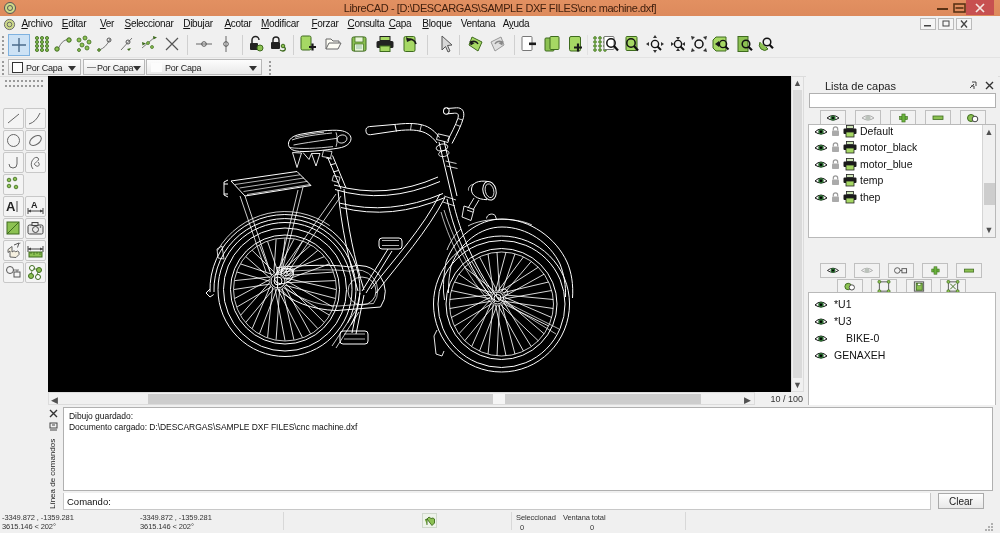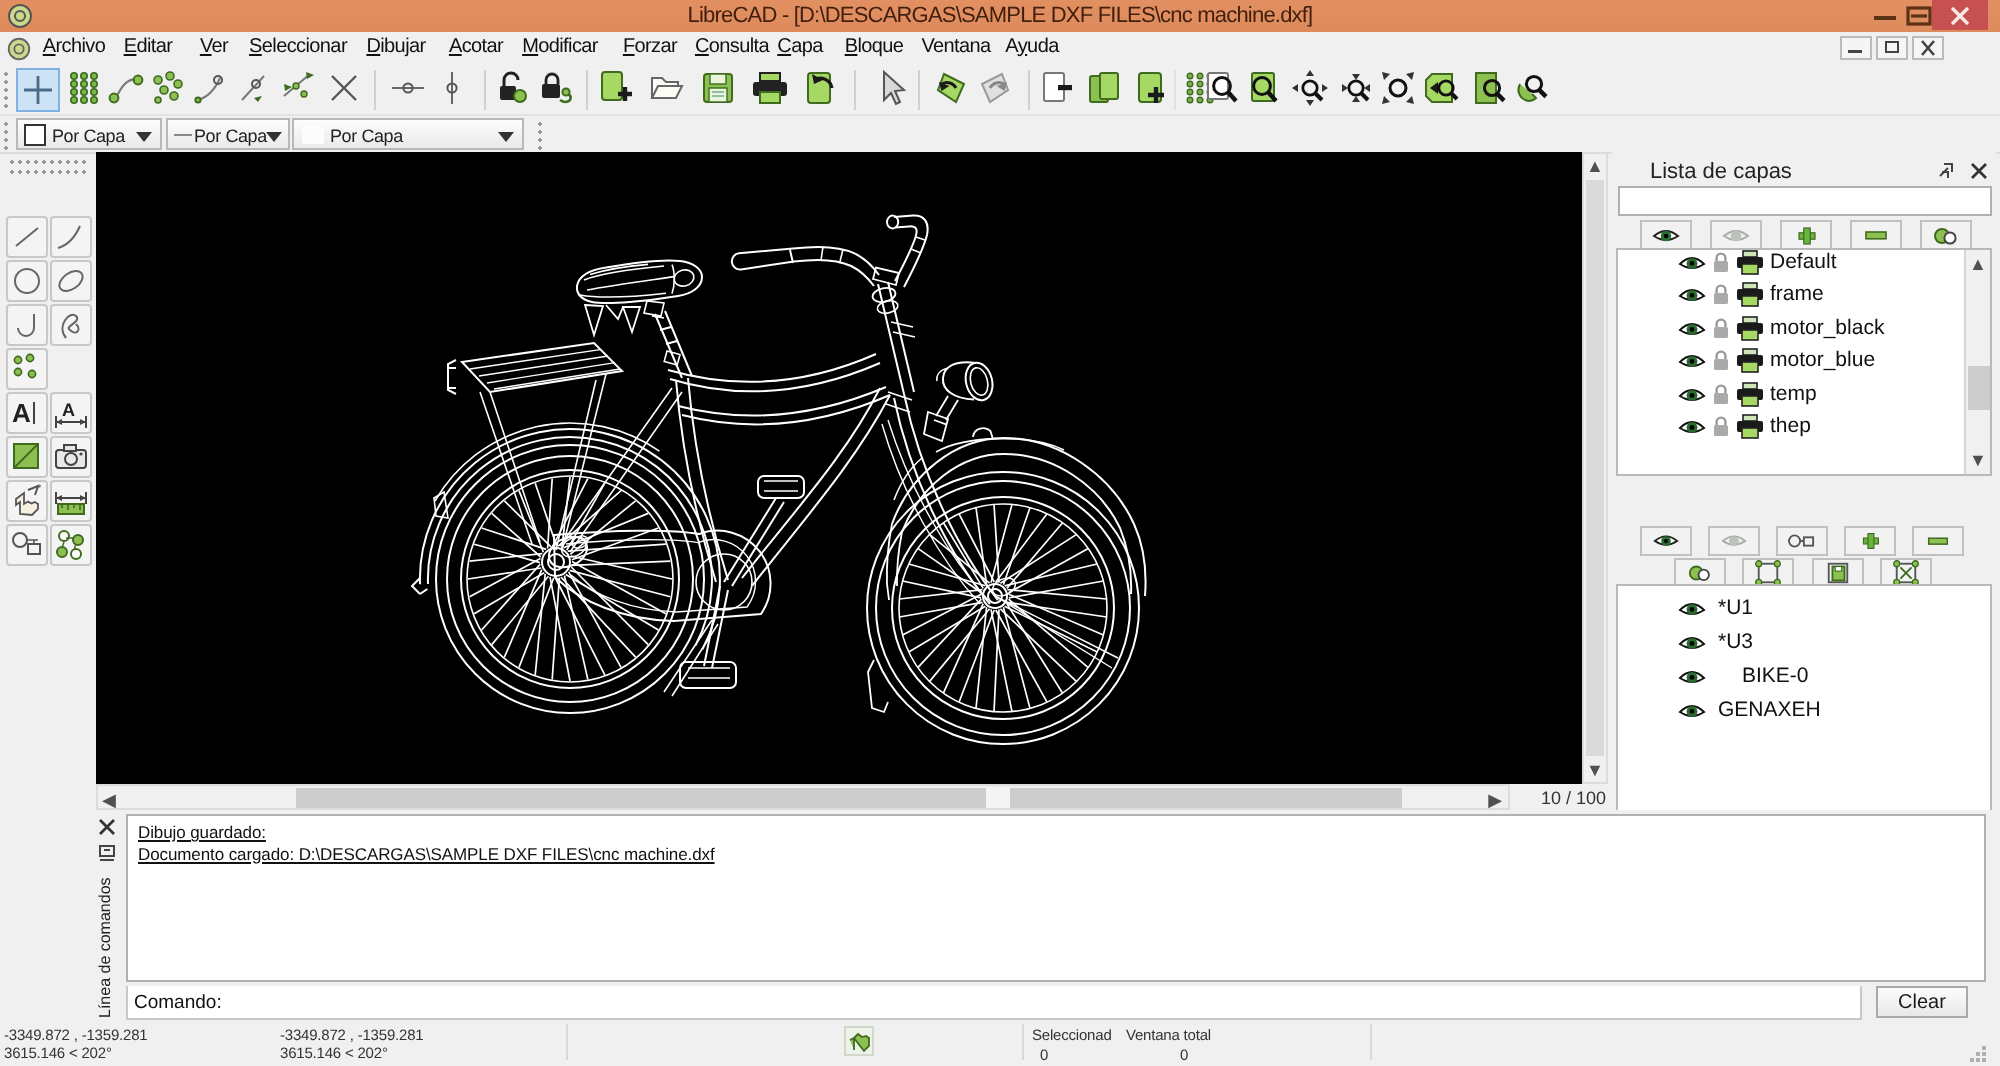--- a/index.html
+++ b/index.html
@@ -31,25 +31,25 @@
 
 #canvas { position:absolute; left:48px; top:76px; width:743px; height:316px; background:#000; }
 
 #vscroll { position:absolute; left:791px; top:76px; width:13px; height:316px; background:#f0f0f0; border:1px solid #dcdcdc; }
 #hscrollrow { position:absolute; left:48px; top:392px; width:758px; height:13px; background:#f0f0f0; }
 .sbtn { color:#505050; font-size:9px; text-align:center; }
 
 #rightpanel { position:absolute; left:806px; top:76px; width:192px; height:330px; background:#f0f0f0; }
 .ptitle { font-size:11px; color:#222;padding-left:13px; }
 .plist { background:#fff; border:1px solid #b9b9b9; position:absolute; }
-.prow { position:relative; height:16.4px; font-size:10.5px; color:#111;margin-left:25px; }
+.prow { position:relative; height:16.4px; font-size:10.5px; color:#111; }
 #blockrows .prow { height:17px;text-align:right; }
 
 #cmdpanel { position:absolute; left:44px; top:405px; width:954px; height:106px; background:#f0f0f0; }
-#cmdtext { position:absolute; left:19px; top:2px; width:930px; height:84px; background:#fff; border:1px solid #b0b0b0; font-size:8.5px; letter-spacing:-0.05px; line-height:10.5px; padding:3px 5px; color:#111;text-decoration:underline; }
+#cmdtext { position:absolute; left:19px; top:2px; width:930px; height:84px; background:#fff; border:1px solid #b0b0b0; font-size:8.5px; letter-spacing:-0.05px; line-height:10.5px; padding:3px 5px; color:#111; }
 #cmdrow { position:absolute; left:19px; top:88px; width:930px; height:18px; }
 #vlabel { position:absolute; left:4px; font-size:8px; color:#222; transform:rotate(-90deg); transform-origin:0 0; white-space:nowrap; }
 
 #statusbar { position:absolute; left:0; top:511px; width:1000px; height:22px; background:#f0f0f0; font-size:7.5px; letter-spacing:-0.1px; color:#333; }
 </style>
 </head>
 <body>
 <div id="win">
 <div id="titlebar">
   <svg id="appicon" viewBox="0 0 14 14">
@@ -543,37 +543,20 @@
             </svg>
             <svg style="position:absolute;left:21px;top:3px" width="9" height="11" viewBox="0 0 9 11">
               <path d="M2.3 4.5 V3 a2.2 2.2 0 0 1 4.4 0 v1.5" fill="none" stroke="#999" stroke-width="1.2"></path>
               <rect x="1" y="4.5" width="7" height="5.5" rx="0.8" fill="#aaa"></rect>
             </svg>
             <svg style="position:absolute;left:33px;top:2px" width="14" height="13" viewBox="0 0 14 13">
               <rect x="3.5" y="0.5" width="7" height="3" fill="#cfe6b8" stroke="#222" stroke-width="0.8"></rect>
               <path d="M1.5 3.5 h11 a1 1 0 0 1 1 1 v3.5 a1 1 0 0 1 -1 1 h-11 a1 1 0 0 1 -1 -1 v-3.5 a1 1 0 0 1 1 -1 z" fill="#1a1a1a"></path>
               <rect x="3" y="7" width="8" height="5" fill="#a6d864" stroke="#222" stroke-width="0.8"></rect>
             </svg>
-            <span style="position:absolute;left:50px;top:2px">frame</span>
-          </div>
-          <div class="prow">
-            <svg style="position:absolute;left:4px;top:4px" width="14" height="10" viewBox="0 0 14 10">
-              <path d="M1 5 Q7 -1 13 5 Q7 9 1 5 z" fill="#fff" stroke="#111"></path>
-              <circle cx="7" cy="4.7" r="2.7" fill="#2a6b30"></circle>
-              <circle cx="7" cy="4.7" r="1.2" fill="#000"></circle>
-            </svg>
-            <svg style="position:absolute;left:21px;top:3px" width="9" height="11" viewBox="0 0 9 11">
-              <path d="M2.3 4.5 V3 a2.2 2.2 0 0 1 4.4 0 v1.5" fill="none" stroke="#999" stroke-width="1.2"></path>
-              <rect x="1" y="4.5" width="7" height="5.5" rx="0.8" fill="#aaa"></rect>
-            </svg>
-            <svg style="position:absolute;left:33px;top:2px" width="14" height="13" viewBox="0 0 14 13">
-              <rect x="3.5" y="0.5" width="7" height="3" fill="#cfe6b8" stroke="#222" stroke-width="0.8"></rect>
-              <path d="M1.5 3.5 h11 a1 1 0 0 1 1 1 v3.5 a1 1 0 0 1 -1 1 h-11 a1 1 0 0 1 -1 -1 v-3.5 a1 1 0 0 1 1 -1 z" fill="#1a1a1a"></path>
-              <rect x="3" y="7" width="8" height="5" fill="#a6d864" stroke="#222" stroke-width="0.8"></rect>
-            </svg>
             <span style="position:absolute;left:50px;top:2px">motor_black</span>
           </div>
           <div class="prow">
             <svg style="position:absolute;left:4px;top:4px" width="14" height="10" viewBox="0 0 14 10">
               <path d="M1 5 Q7 -1 13 5 Q7 9 1 5 z" fill="#fff" stroke="#111"></path>
               <circle cx="7" cy="4.7" r="2.7" fill="#2a6b30"></circle>
               <circle cx="7" cy="4.7" r="1.2" fill="#000"></circle>
             </svg>
             <svg style="position:absolute;left:21px;top:3px" width="9" height="11" viewBox="0 0 9 11">
               <path d="M2.3 4.5 V3 a2.2 2.2 0 0 1 4.4 0 v1.5" fill="none" stroke="#999" stroke-width="1.2"></path>

